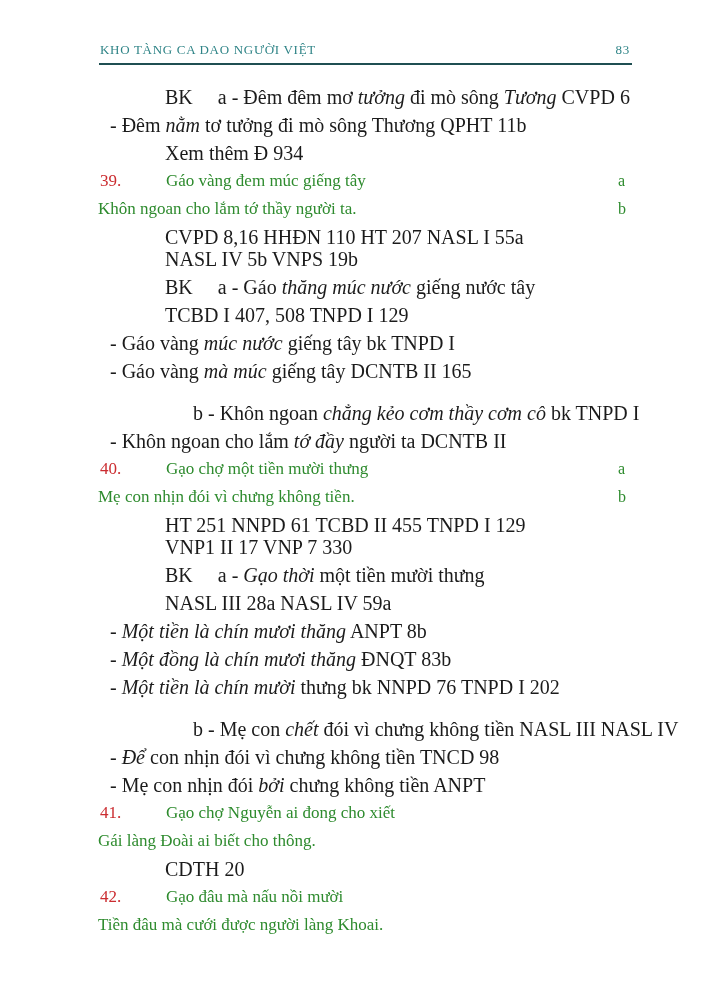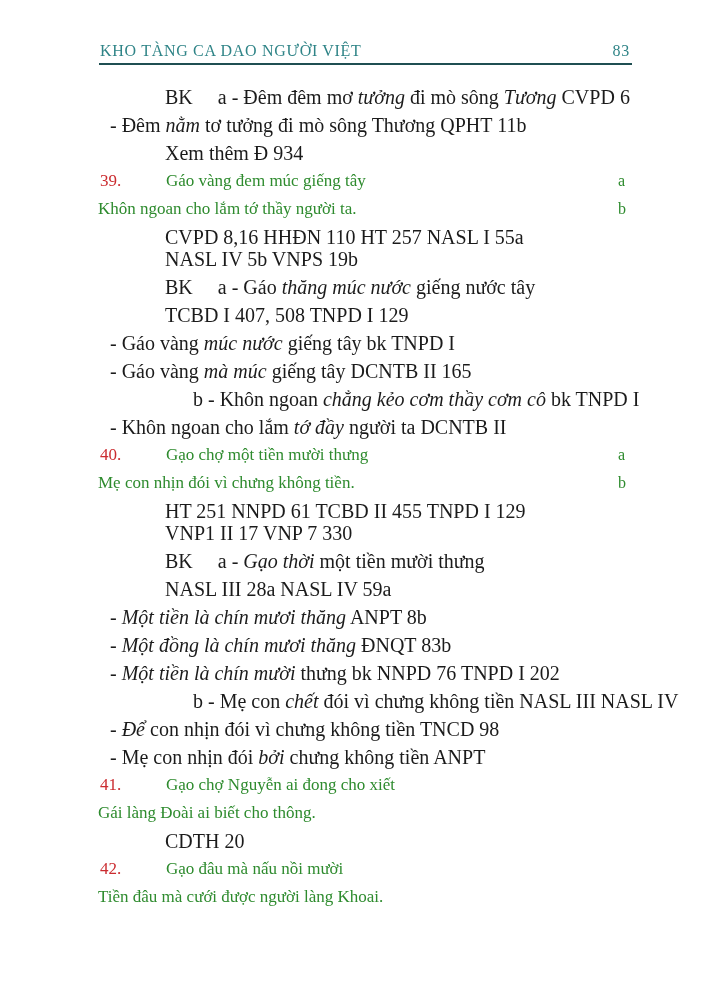--- a/index.html
+++ b/index.html
@@ -12,21 +12,21 @@
     color: var(--ink, #1b1b1b);
     overflow: hidden;
   }
   .running-header {
     position: absolute;
     top: 42px; left: 100px; right: 72px;
     display: flex;
     justify-content: space-between;
     align-items: baseline;
     color: var(--teal, #2f8487);
-    font-size: 16px;
+    font-size: 13px;
     letter-spacing: 0.7px;
   }
   .header-rule {
     position: absolute;
     top: 63px; left: 99px;
     width: 533px; height: 2px;
     background: var(--rule, #1f4f52);
   }
   .page-body {
     position: absolute;
@@ -36,21 +36,21 @@
     position: relative;
     height: 28px;
     line-height: 28px;
     font-size: 20px;
     white-space: nowrap;
     color: var(--ink, #1b1b1b);
   }
   .line.tight { margin-top: -6px; }
   .line.ref, .line.bk { padding-left: 165px; }
   .line.dash { padding-left: 110px; }
-  .line.bvar { padding-left: 193px; }
+  .line.bvar { padding-left: 193px; margin-top: 14px; }
   .line.verse {
     padding-left: 166px;
     font-size: 17px;
     color: var(--green, #2e8b2e);
   }
   .line.verse.cont { padding-left: 98px; }
   .verse-number {
     position: absolute;
     left: 100px;
     color: var(--red, #cb2c30);
@@ -71,21 +71,21 @@
     <span>KHO TÀNG CA DAO NGƯỜI VIỆT</span>
     <span>83</span>
   </div>
   <div class="header-rule"></div>
   <div class="page-body">
       <div class="line bk"><span>BK&nbsp;&nbsp;&nbsp;&nbsp;&nbsp;a - Đêm đêm mơ </span><i>tưởng</i><span> đi mò sông </span><i>Tương</i><span> CVPD 6</span></div>
       <div class="line dash"><span>- Đêm </span><i>nằm</i><span> tơ tưởng đi mò sông Thương QPHT 11b</span></div>
       <div class="line ref"><span>Xem thêm Đ 934</span></div>
       <div class="line verse"><span class="verse-number">39.</span><span>Gáo vàng đem múc giếng tây</span><span class="verse-letter">a</span></div>
       <div class="line verse cont"><span>Khôn ngoan cho lắm tớ thầy người ta.</span><span class="verse-letter">b</span></div>
-      <div class="line ref"><span>CVPD 8,16 HHĐN 110 HT 257 NASL I 55a</span></div>
+      <div class="line ref"><span>CVPD 8,16 HHĐN 110 HT 207 NASL I 55a</span></div>
       <div class="line ref tight"><span>NASL IV 5b VNPS 19b</span></div>
       <div class="line bk"><span>BK&nbsp;&nbsp;&nbsp;&nbsp;&nbsp;a - Gáo </span><i>thăng múc nước</i><span> giếng nước tây</span></div>
       <div class="line ref"><span>TCBD I 407, 508 TNPD I 129</span></div>
       <div class="line dash"><span>- Gáo vàng </span><i>múc nước</i><span> giếng tây bk TNPD I</span></div>
       <div class="line dash"><span>- Gáo vàng </span><i>mà múc</i><span> giếng tây DCNTB II 165</span></div>
       <div class="line bvar"><span>b - Khôn ngoan </span><i>chẳng kẻo cơm thầy cơm cô</i><span> bk TNPD I</span></div>
       <div class="line dash"><span>- Khôn ngoan cho lắm </span><i>tớ đầy</i><span> người ta DCNTB II</span></div>
       <div class="line verse"><span class="verse-number">40.</span><span>Gạo chợ một tiền mười thưng</span><span class="verse-letter">a</span></div>
       <div class="line verse cont"><span>Mẹ con nhịn đói vì chưng không tiền.</span><span class="verse-letter">b</span></div>
       <div class="line ref"><span>HT 251 NNPD 61 TCBD II 455 TNPD I 129</span></div>

